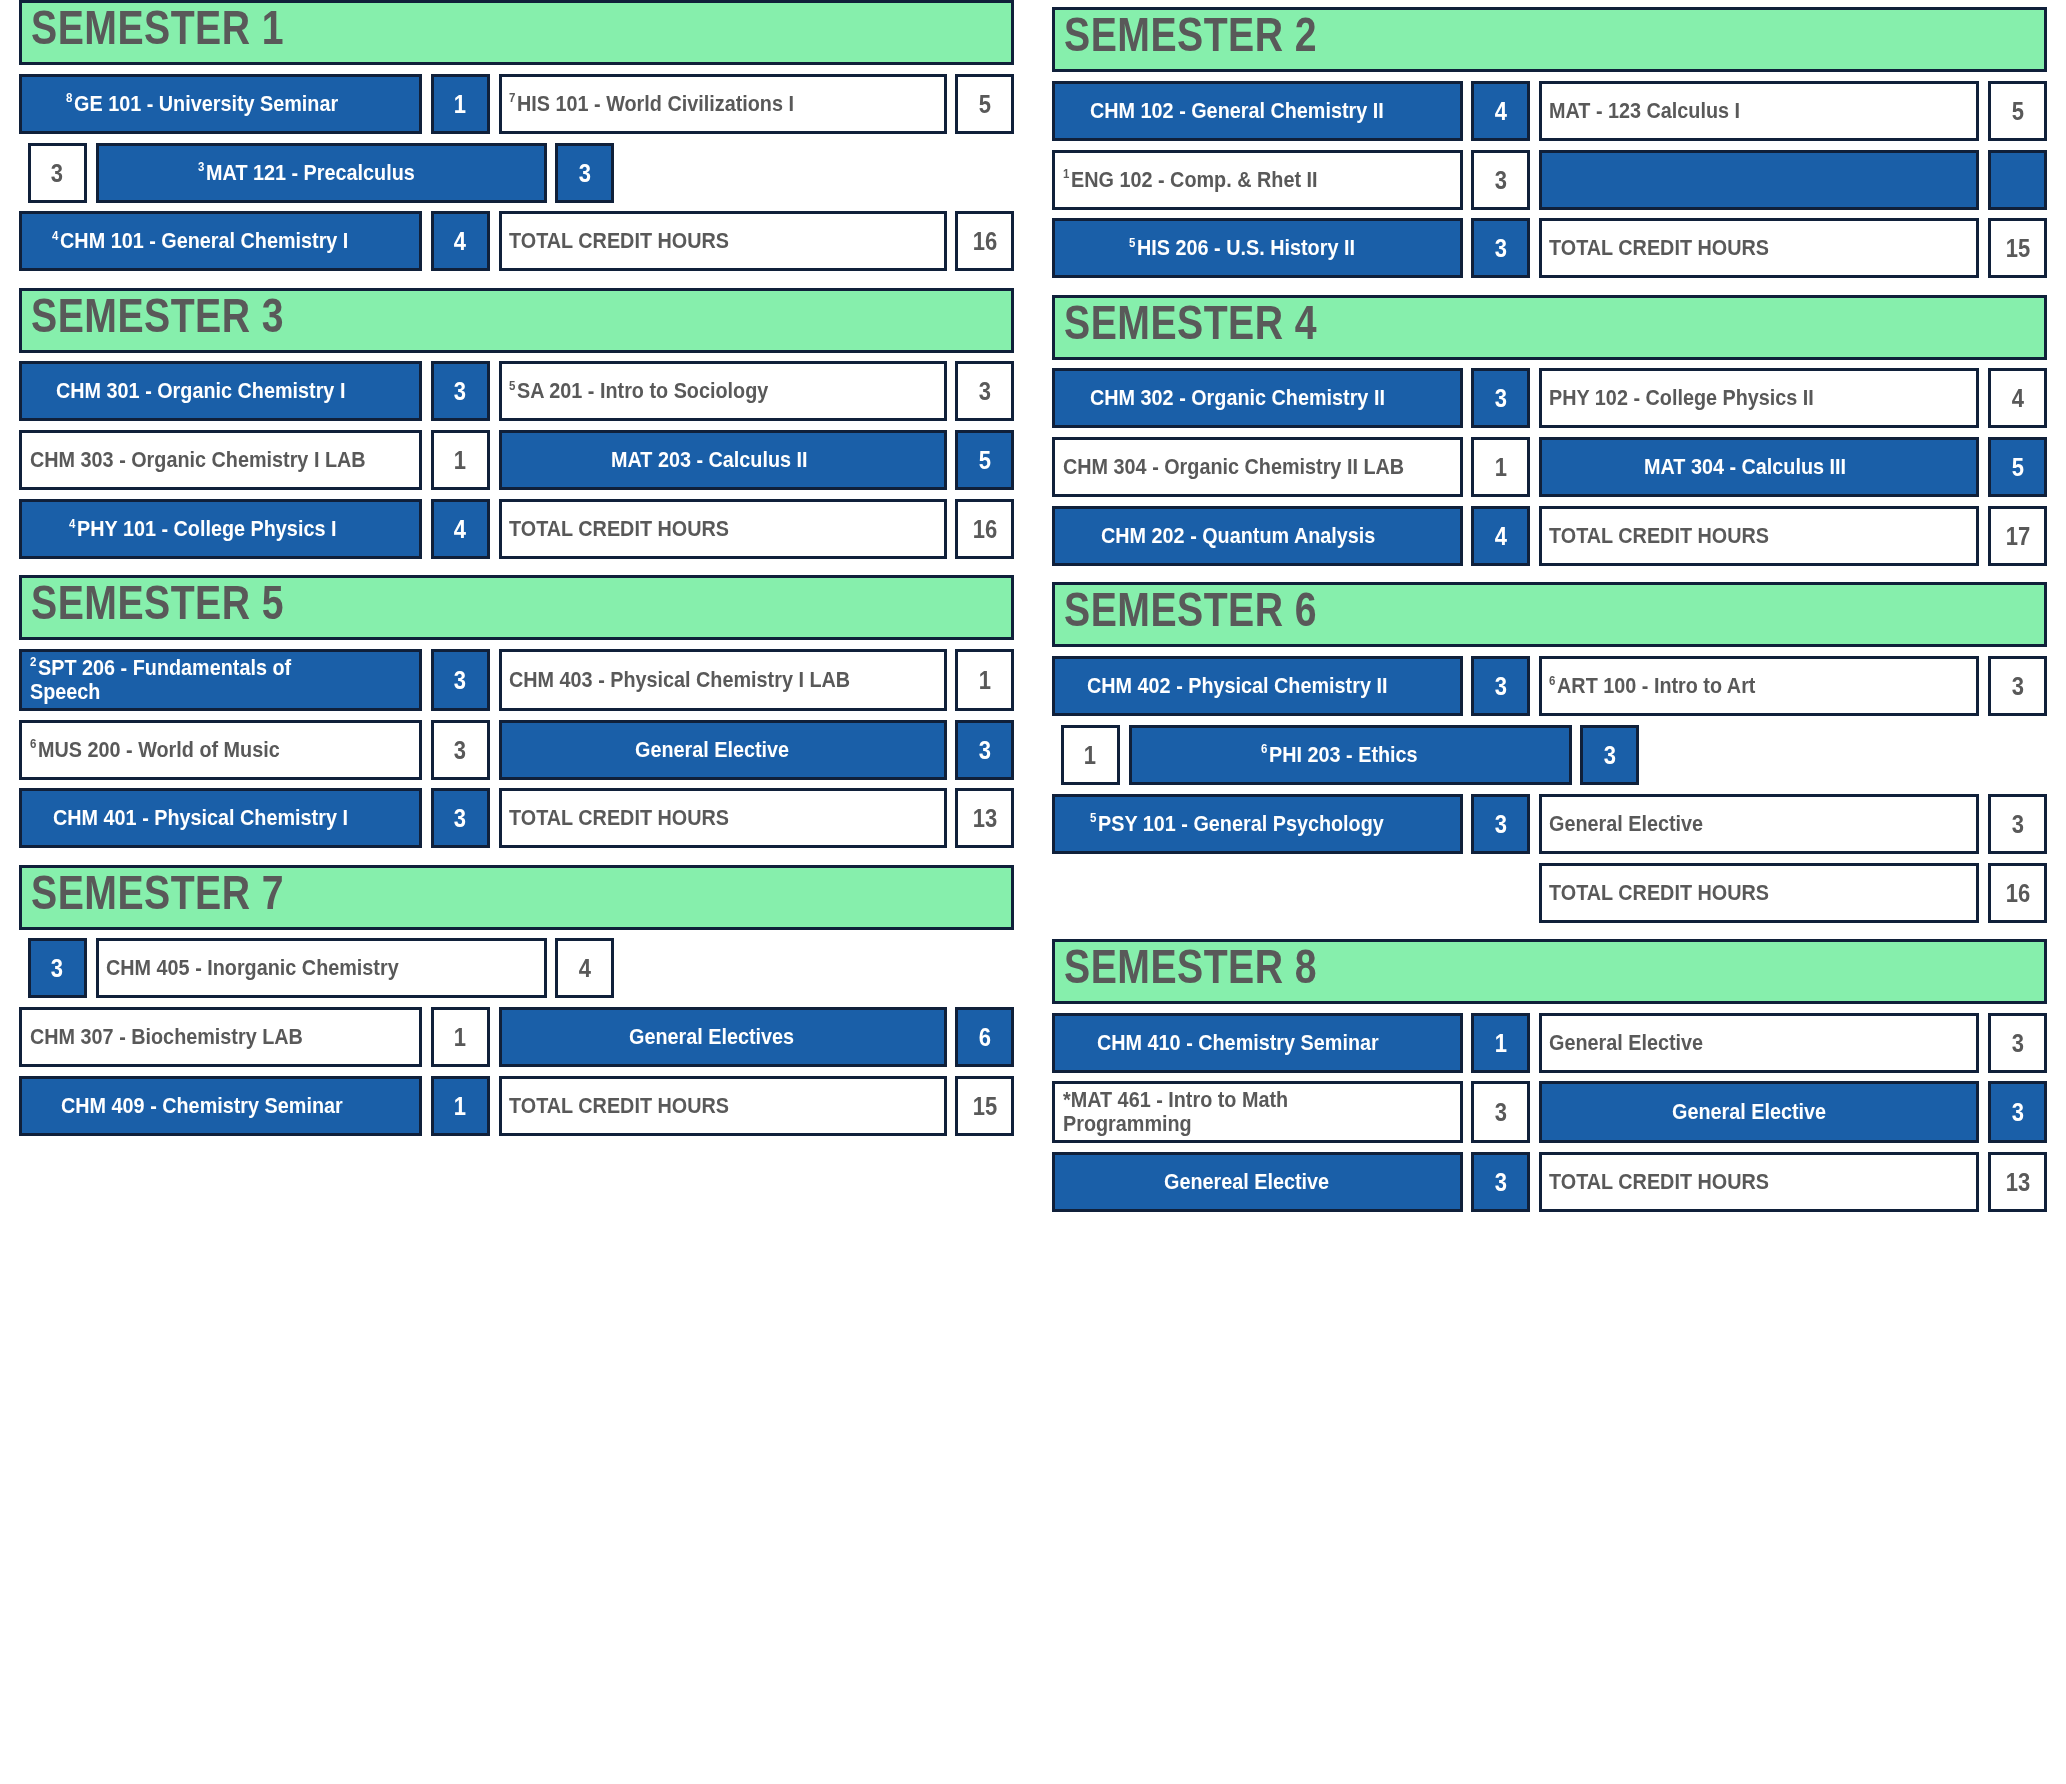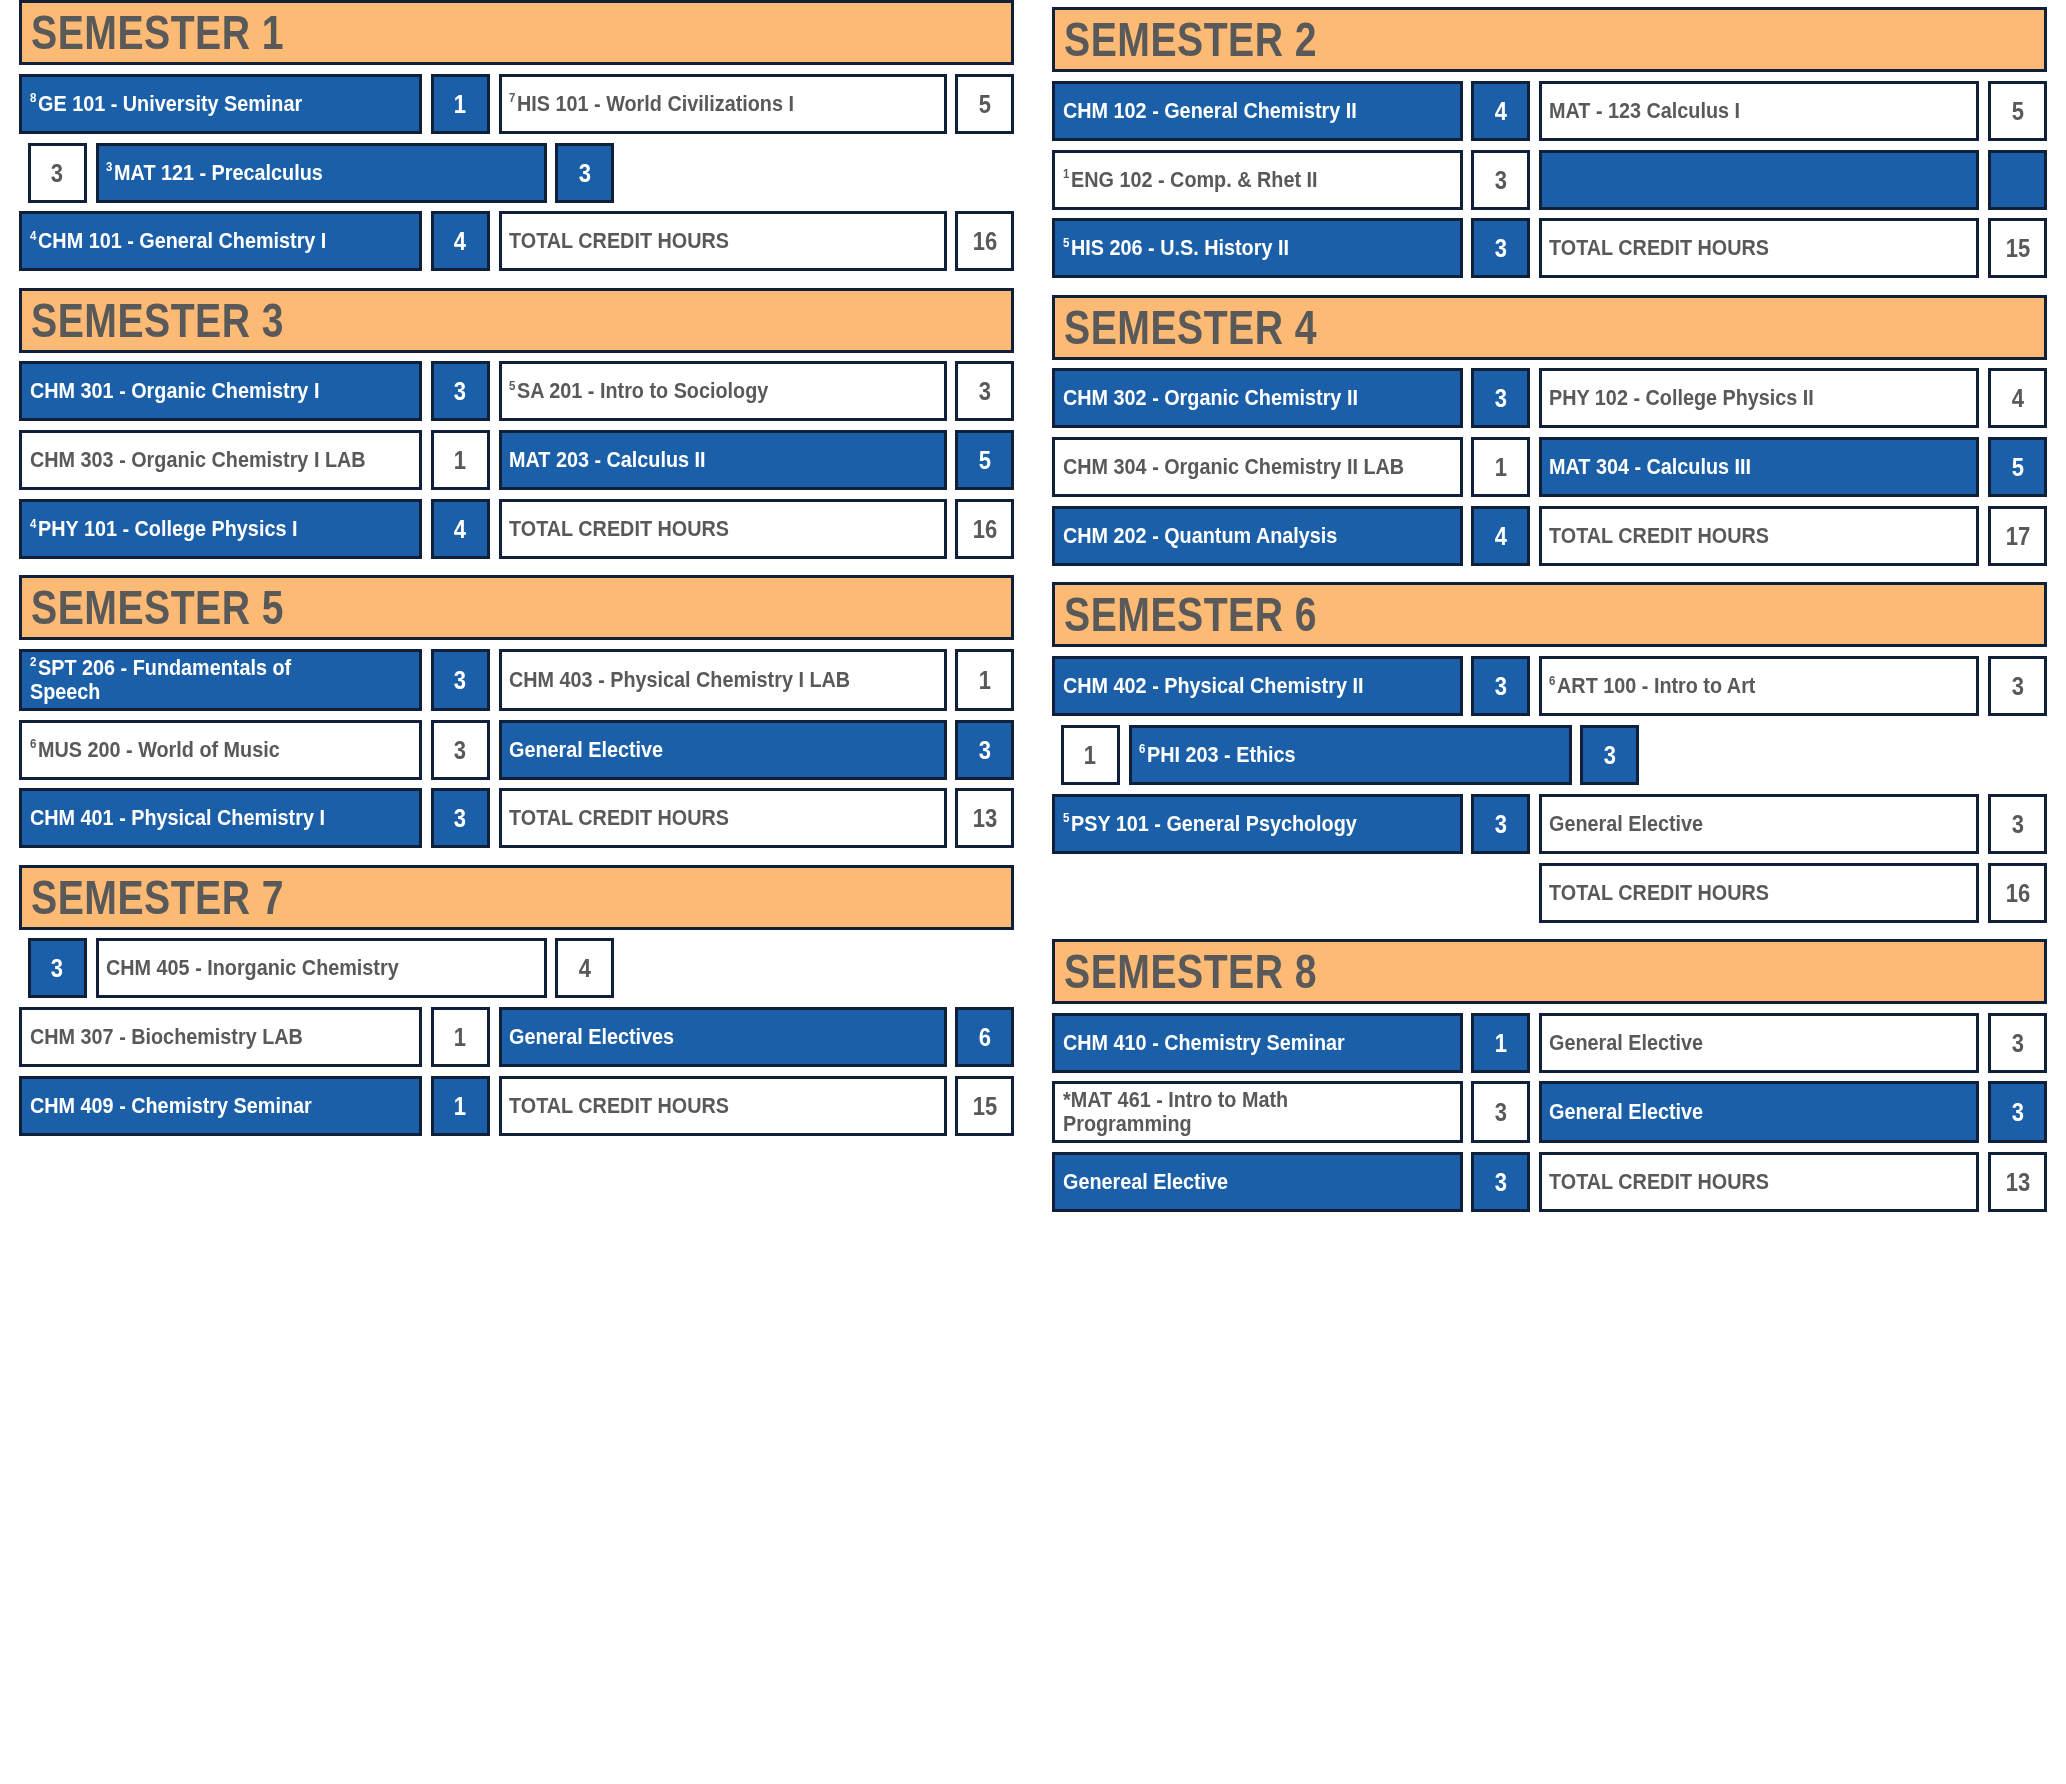--- a/index.html
+++ b/index.html
@@ -15,23 +15,23 @@
   .cols{display:flex;gap:0;width:2066px;}
   .col{width:1033px;box-sizing:border-box;}
   .col.left{padding:0 19px 0 19px;}
   .col.right{padding:0 19px 0 19px;margin-top:7px;}
 
   .block{margin-bottom:16.3px;}
 
   
   .sem-header{
     border:3.1px solid #10203a;
-    background:#fdba74;
+    background:#86efac;
     height:65px;
-    display:flex;align-items:center;
+    display:flex;
     padding-left:8.8px;
     box-sizing:border-box;
     margin-bottom:8.8px;
   }
   .sem-header .title{
     font-size:49px;
     line-height:49px;
     font-weight:bold;
     color:#595959;
     letter-spacing:0.6px;
@@ -45,21 +45,21 @@
   .cell{
     border:3.1px solid #10203a;
     box-sizing:border-box;
     display:flex;
     align-items:center;
     padding:3.8px 7.5px;
     min-height:60px;
     background:#ffffff;
     overflow:hidden;
   }
-  .cell.blue{background:#1a5fa8;}
+  .cell.blue{background:#1a5fa8;justify-content:center;}
   .cell .txt{
     font-size:22.5px;
     line-height:24px;
     font-weight:bold;
     color:#595959;
     transform:scaleX(0.88);
     transform-origin:left center;
     white-space:normal;
   }
   .cell.blue .txt{color:#ffffff;}

